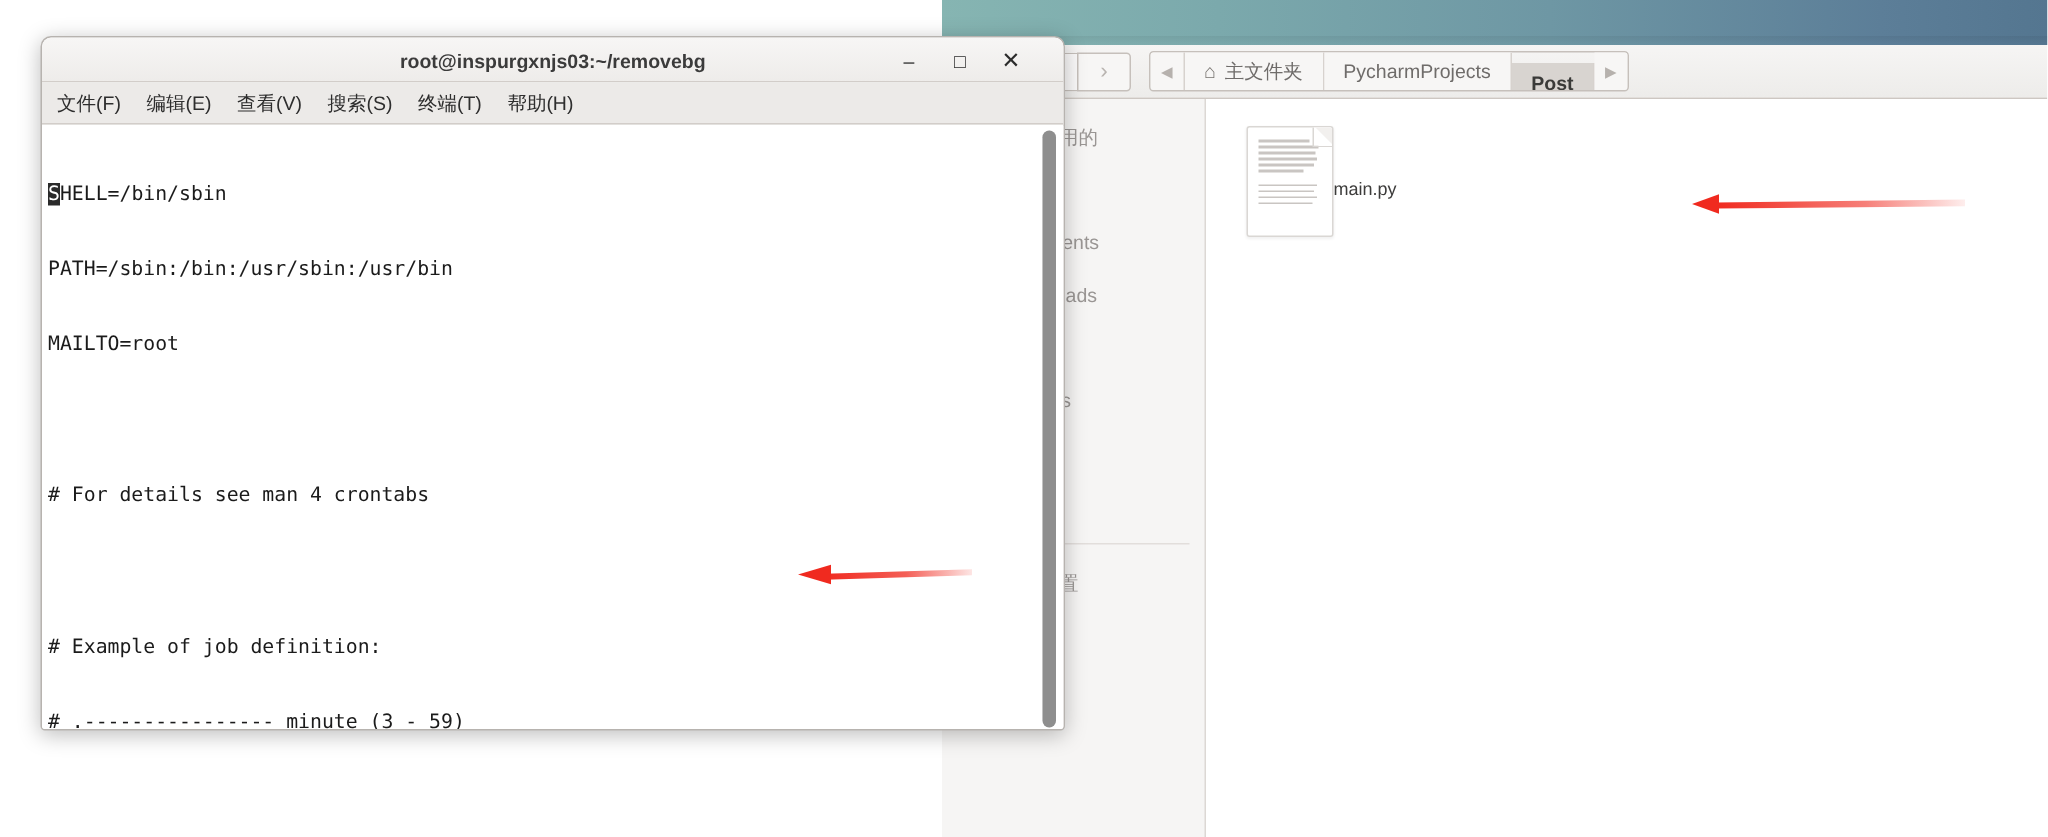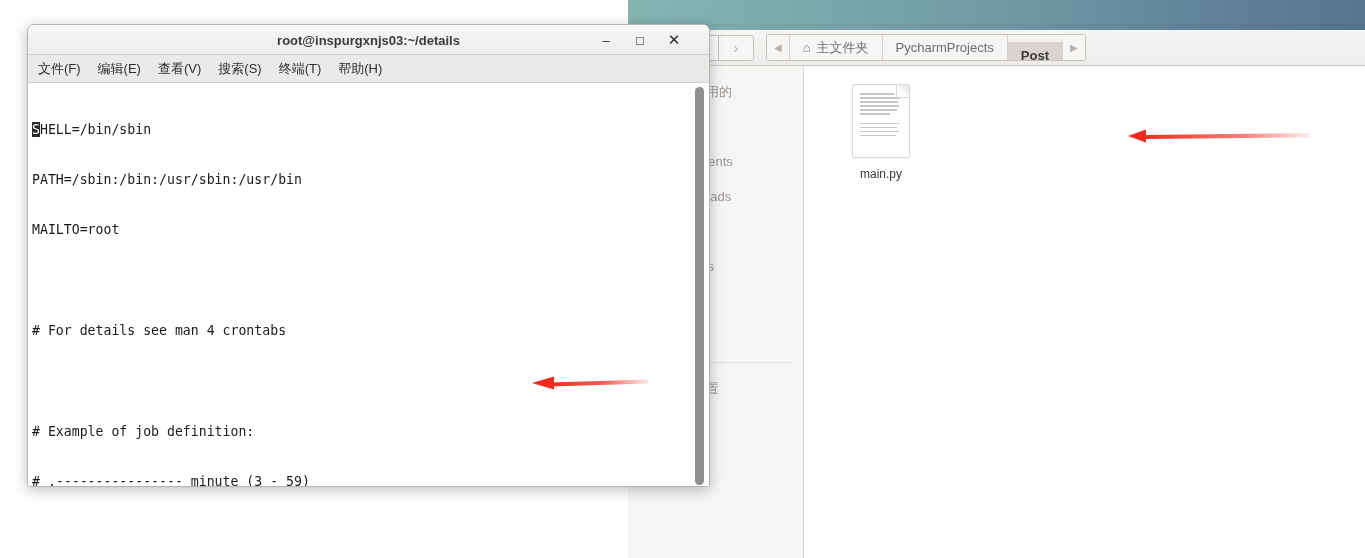--- a/index.html
+++ b/index.html
@@ -71,21 +71,21 @@
     width:22px; display:inline-block; color:#b5b1ae; font-size:13px;
     text-align:left;
   }
   .sb-sep{ height:1px; background:#e2dedb; margin:8px 10px 8px 10px;}
 
   #fm-content{
     position:absolute; left:177px; top:36px; width:560px; height:492px;
     background:#ffffff;
   }
   .filegrid{ display:flex; padding:18px 0 0 26px; gap:74px;}
-  .fileitem{ width:100px; display:flex; flex-direction:column; align-items:center;}
+  .fileitem{ width:100px; display:flex; flex-direction:row; align-items:center;}
   .fileicon{
     width:58px; height:74px; background:#fff; border:1px solid #dad7d4;
     border-radius:2px; position:relative; box-shadow:0 1px 2px rgba(0,0,0,0.06);
     padding:8px 7px 0 7px; overflow:hidden;
   }
   .fileicon:after{
     content:""; position:absolute; right:-1px; top:-1px;
     border-width:0 13px 13px 0; border-style:solid;
     border-color:#fff #f2f0ee;
     box-shadow:-1px 1px 0 #dad7d4;
@@ -247,21 +247,21 @@
       </div>
 
 
     </div>
   </div>
 </div>
 
 <div id="terminal">
 
   <div id="term-titlebar">
-    <div id="term-title">root@inspurgxnjs03:~/details</div>
+    <div id="term-title">root@inspurgxnjs03:~/removebg</div>
     <div class="wbtn" id="wb-min">
       <span>–</span>
     </div>
     <div class="wbtn" id="wb-max">
       <span>□</span>
     </div>
     <div class="wbtn" id="wb-close">
       <span>✕</span>
     </div>
   </div>

